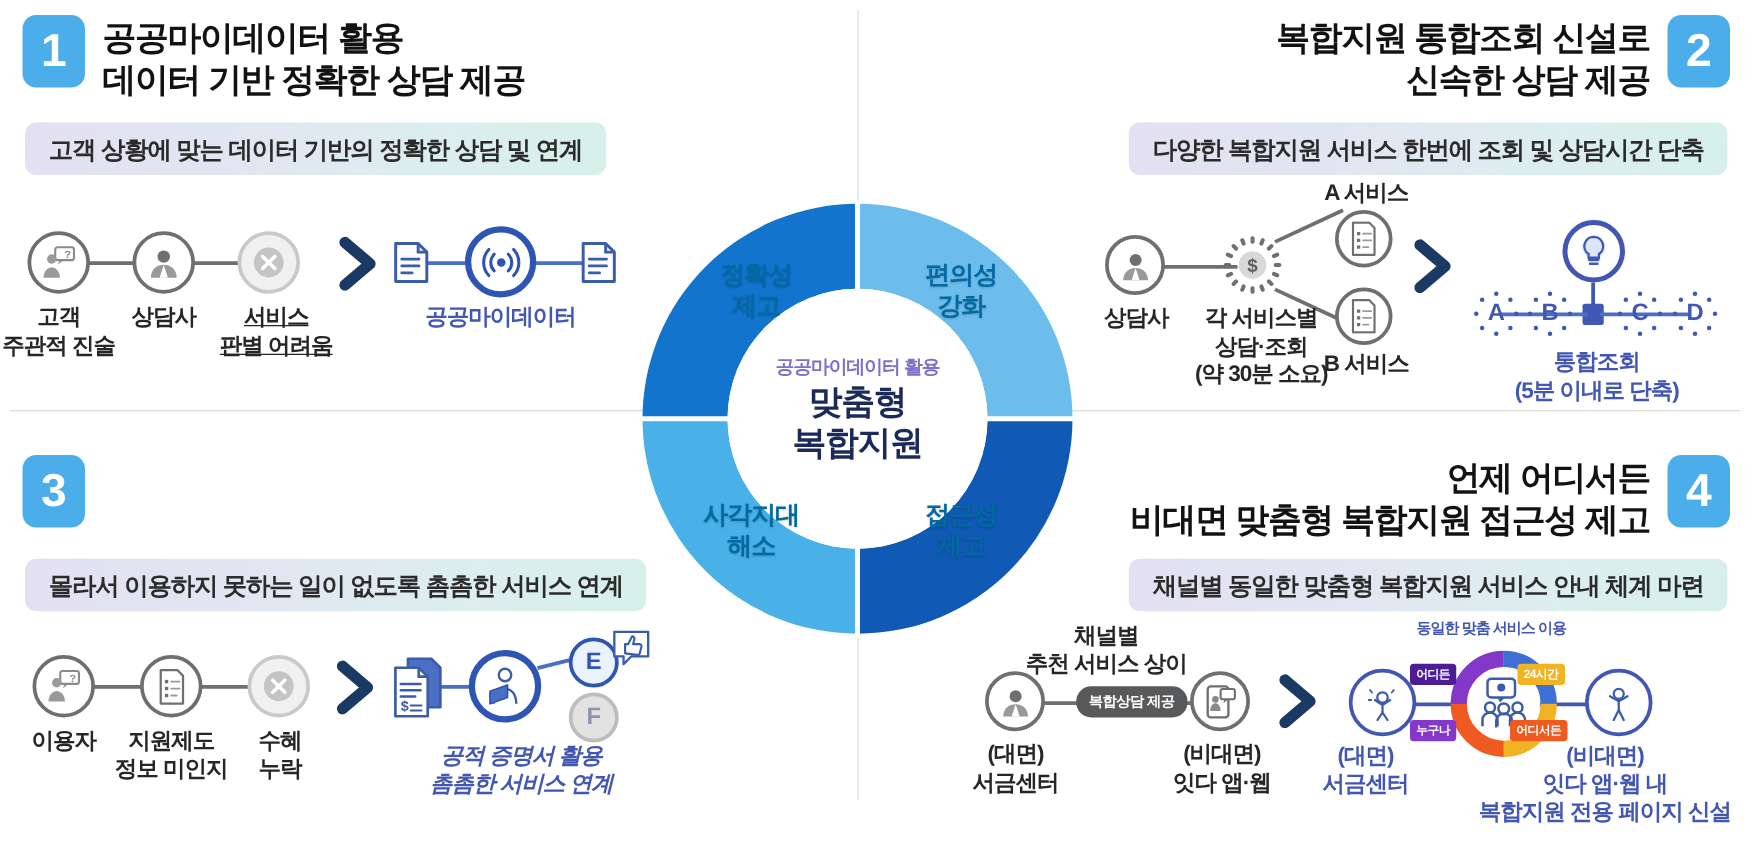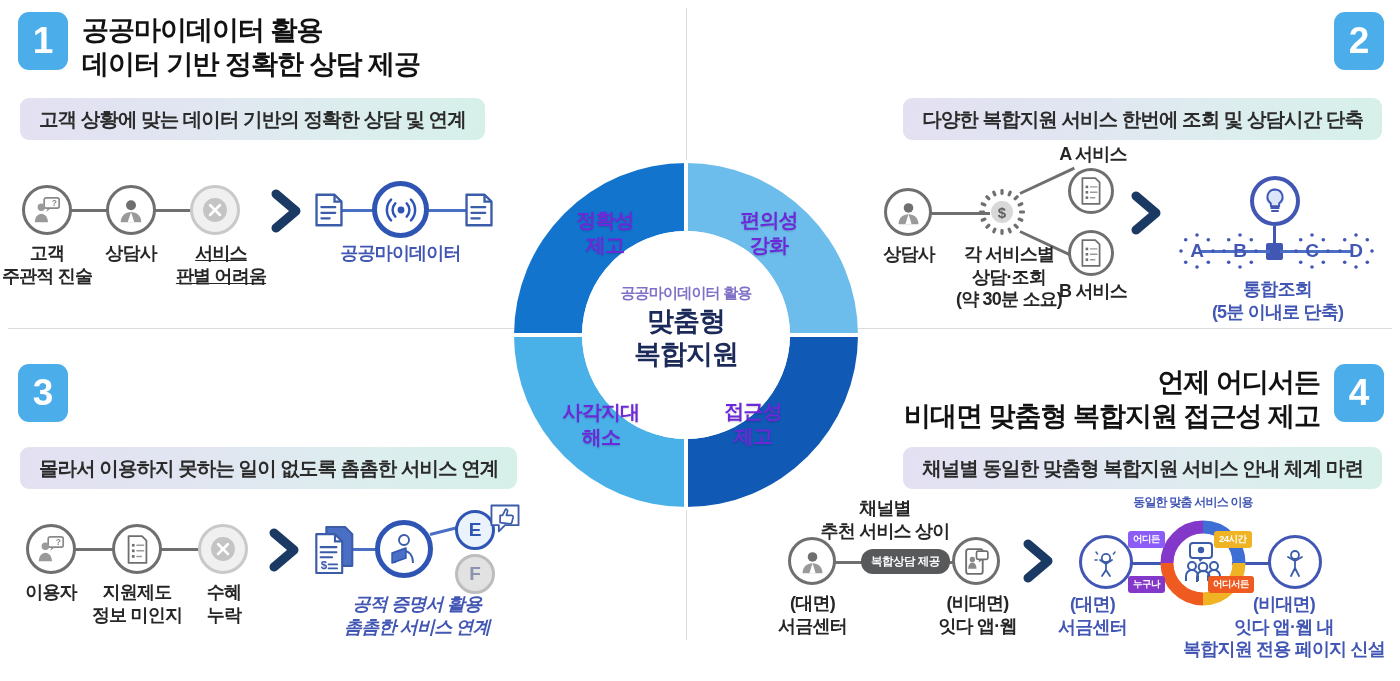--- a/index.html
+++ b/index.html
@@ -72,21 +72,21 @@
     position:absolute;text-align:center;
     font-size:18px;font-weight:bold;color:#262626;
     line-height:1.25;letter-spacing:-0.8px;white-space:nowrap;
   }
   .cap.blue{color:#4256b4;}
   .chev-svg{position:absolute;}
 
   
   #donut{position:absolute;left:511px;top:160px;width:350px;height:350px;}
   .donut-label{
-    position:absolute;color:#6d28d9;font-weight:bold;font-size:20px;
+    position:absolute;color:#0369a1;font-weight:bold;font-size:20px;
     text-align:center;line-height:1.26;letter-spacing:-0.8px;
     text-shadow:0 1px 2px rgba(0,0,0,.18);
   }
   .center-top{
     position:absolute;width:100%;text-align:center;
     font-size:15px;font-weight:bold;color:#7f6fc7;letter-spacing:-0.8px;
   }
   .center-main{
     position:absolute;width:100%;text-align:center;
     font-size:27px;font-weight:bold;color:#1b2a58;line-height:1.22;
@@ -190,20 +190,24 @@
   </div>
   <svg style="position:absolute;left:462px;top:192px;" width="34" height="36" viewBox="0 0 24 26">
     <path d="M3 2 h13 l5 5 v17 h-18 z" fill="#ffffff" stroke="#3b5ca8" stroke-width="1.7" stroke-linejoin="round"></path>
     <path d="M16 2 v5 h5" fill="none" stroke="#3b5ca8" stroke-width="1.7"></path>
     <path d="M6.5 11 h10 M6.5 15 h10 M6.5 19 h6" stroke="#3b5ca8" stroke-width="1.6" stroke-linecap="round"></path>
   </svg>
   <div class="cap blue" style="left:313px;top:242px;width:175px;">공공마이데이터</div>
 
   <div class="qhead right" style="right:16px;top:12px;">
     <div class="num-badge">2</div>
+    <div class="qtitle ralign">
+      <div>복합지원 통합조회 신설로</div>
+      <div>신속한 상담 제공</div>
+    </div>
   </div>
   <div class="pill" style="right:18px;top:98px;">다양한 복합지원 서비스 한번에 조회 및 상담시간 단축</div>
 
   <div class="line-gray" style="left:930px;top:212px;width:60px;"></div>
   <div class="line-gray" style="left:1020px;top:192px;width:60px;transform:rotate(-25deg);transform-origin:left center;"></div>
   <div class="line-gray" style="left:1020px;top:230px;width:60px;transform:rotate(25deg);transform-origin:left center;"></div>
 
   <div class="node gray" style="left:884px;top:188px;width:48px;height:48px;">
     <svg width="29" height="29" viewBox="0 0 32 32">
       <circle cx="16" cy="11" r="5.3" fill="#6f6f6f"></circle>
@@ -363,21 +367,21 @@
       <div>제고</div>
     </div>
     <div class="donut-label" style="left:202px;top:48px;width:112px;">
       <div>편의성</div>
       <div>강화</div>
     </div>
     <div class="donut-label" style="left:30px;top:240px;width:120px;">
       <div>사각지대</div>
       <div>해소</div>
     </div>
-    <div class="donut-label" style="left:186px;top:240px;width:112px;font-family:Liberation Mono, monospace;">
+    <div class="donut-label" style="left:202px;top:240px;width:112px;">
       <div>접근성</div>
       <div>제고</div>
     </div>
 
     <div class="center-top" style="top:124px;">공공마이데이터 활용</div>
     <div class="center-main" style="top:145px;">
       <div>맞춤형</div>
       <div>복합지원</div>
     </div>
   </div>
@@ -525,21 +529,21 @@
       <path d="M41 41 l2 4 l4 -4 z" fill="#3b5ca8"></path>
       <circle cx="35" cy="49" r="4" fill="none" stroke="#3b5ca8" stroke-width="2"></circle>
       <circle cx="46" cy="50" r="4.3" fill="none" stroke="#3b5ca8" stroke-width="2"></circle>
       <circle cx="57" cy="49" r="4" fill="none" stroke="#3b5ca8" stroke-width="2"></circle>
       <path d="M29 64 v-5 a6 6 0 0 1 12 0 v5" fill="none" stroke="#3b5ca8" stroke-width="2"></path>
       <path d="M40 65 v-5 a6.3 6.3 0 0 1 12.6 0 v5" fill="none" stroke="#3b5ca8" stroke-width="2"></path>
       <path d="M51 64 v-5 a6 6 0 0 1 12 0 v5" fill="none" stroke="#3b5ca8" stroke-width="2"></path>
     </g>
   </svg>
 
-  <div class="tagchip" style="left:1128px;top:531px;background:#8b5cf6;">어디든</div>
+  <div class="tagchip" style="left:1128px;top:531px;background:#4c1d95;">어디든</div>
   <div class="tagchip" style="left:1214px;top:531px;background:#f0b323;">24시간</div>
   <div class="tagchip" style="left:1128px;top:576px;background:#8338c9;">누구나</div>
   <div class="tagchip" style="left:1208px;top:576px;background:#ef5a20;">어디서든</div>
 
   <div class="node" style="left:1268px;top:535px;width:54px;height:54px;border:3px solid #4256b4;background:#fff;">
     <svg width="30" height="30" viewBox="0 0 30 30">
       <circle cx="15" cy="8" r="4" fill="none" stroke="#3b5ca8" stroke-width="1.8"></circle>
       <path d="M15 12 v9 M15 14 l-7 -4 M15 14 l7 -4 M15 21 l-4 8 M15 21 l4 8" fill="none" stroke="#3b5ca8" stroke-width="1.8" stroke-linecap="round"></path>
     </svg>
   </div>

